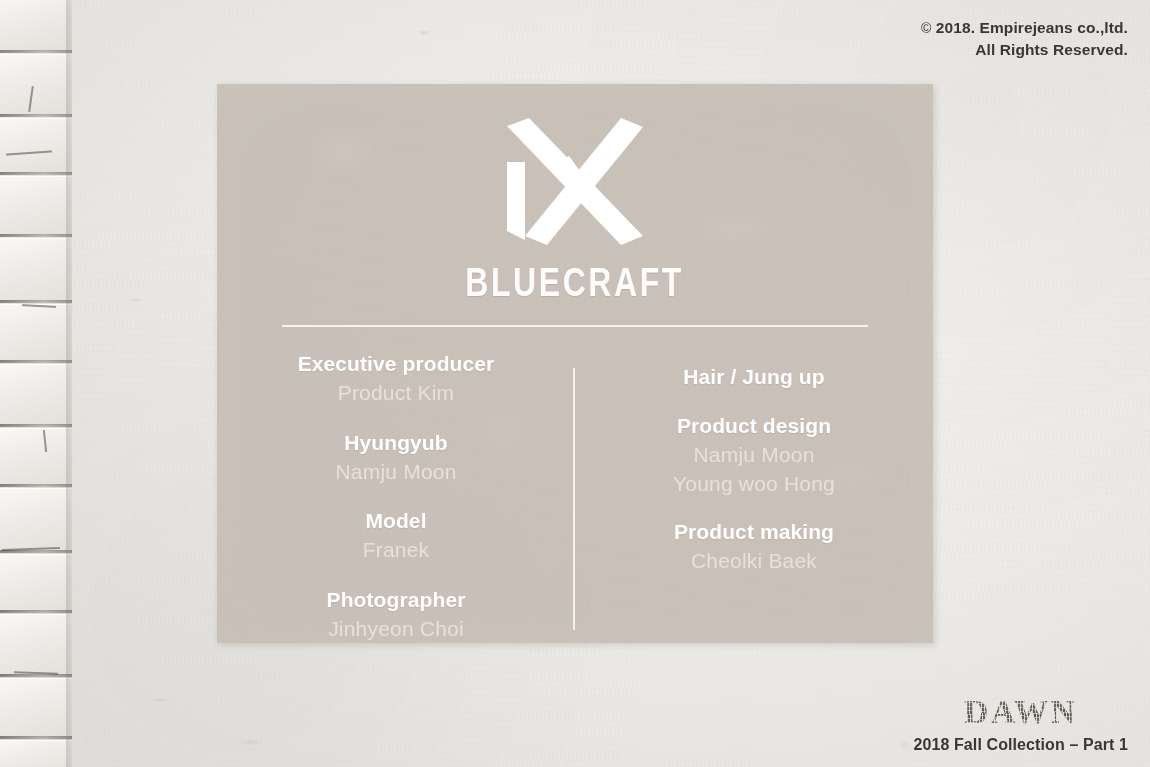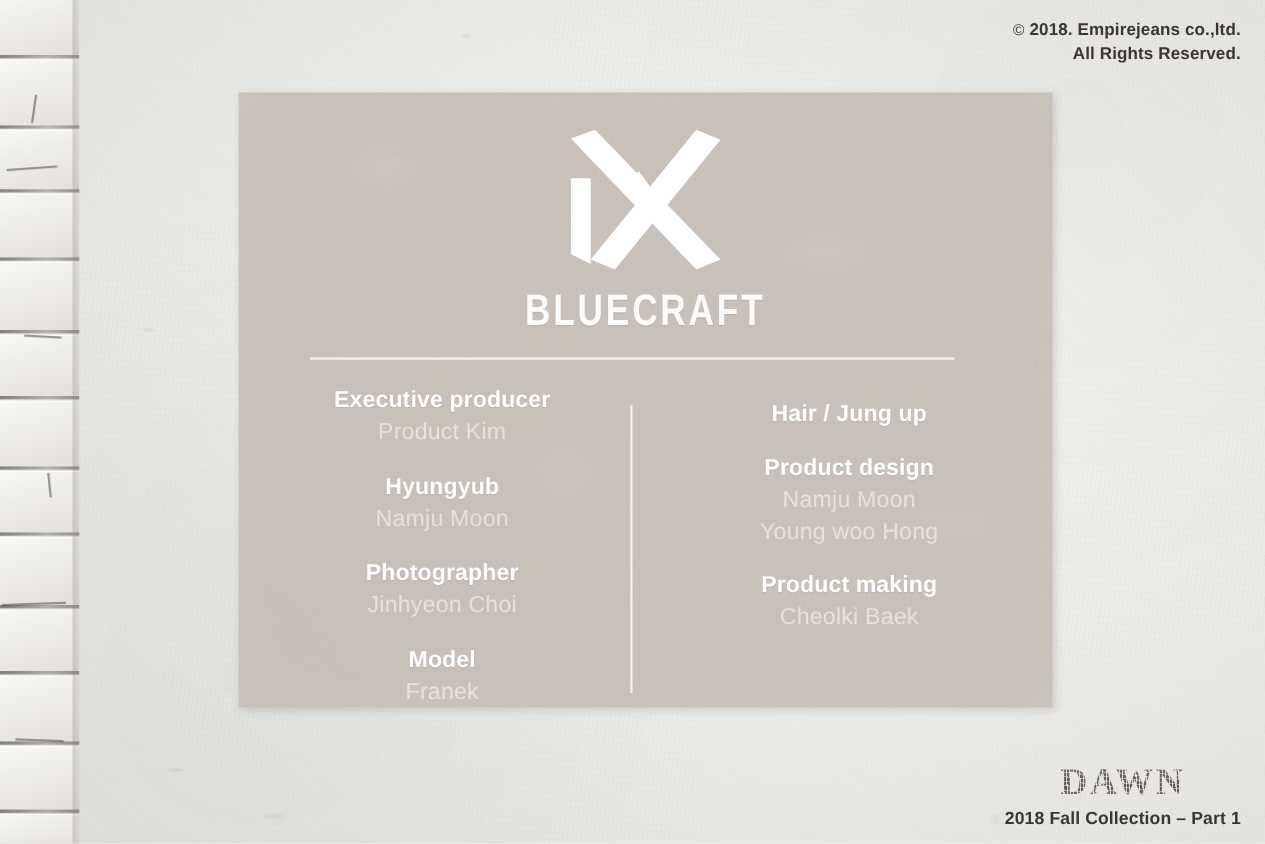--- a/index.html
+++ b/index.html
@@ -65,21 +65,20 @@
     position:absolute;background:rgba(60,56,50,.5);filter:blur(.3px);
   }
 
   
   .panel{
     position:absolute;left:217px;top:84px;width:716px;height:559px;
     background:rgba(196,187,178,.90);
     box-shadow:
       2px 2px 7px rgba(90,84,76,.20),
       inset 0 0 90px rgba(255,255,255,.05);
-    padding-left: 24px;
   }
   .panel-tex{
     position:absolute;inset:0;pointer-events:none;opacity:.22;
     background-image:
       radial-gradient(ellipse 60px 40px at 18% 12%, rgba(255,255,255,.35), rgba(0,0,0,0) 70%),
       radial-gradient(ellipse 70px 30px at 72% 26%, rgba(255,255,255,.30), rgba(0,0,0,0) 70%),
       radial-gradient(ellipse 50px 50px at 40% 62%, rgba(255,255,255,.25), rgba(0,0,0,0) 70%),
       radial-gradient(ellipse 80px 28px at 88% 70%, rgba(255,255,255,.22), rgba(0,0,0,0) 70%),
       repeating-linear-gradient(92deg, rgba(255,255,255,.05) 0 2px, rgba(0,0,0,0) 2px 7px);
   }
@@ -239,26 +238,26 @@
       <div class="col col-left">
           <div class="group">
             <div class="role">Executive producer</div>
             <div class="person">Product Kim</div>
           </div>
           <div class="group">
             <div class="role">Hyungyub</div>
             <div class="person">Namju Moon</div>
           </div>
           <div class="group">
+            <div class="role">Model</div>
+            <div class="person">Franek</div>
+          </div>
+          <div class="group">
             <div class="role">Photographer</div>
             <div class="person">Jinhyeon Choi</div>
-          </div>
-          <div class="group">
-            <div class="role">Model</div>
-            <div class="person">Franek</div>
           </div>
         </div>
       <div class="col col-right">
           <div class="group">
             <div class="role">Hair / Jung up</div>
           </div>
           <div class="group">
             <div class="role">Product design</div>
             <div class="person">Namju Moon</div>
             <div class="person">Young woo Hong</div>

